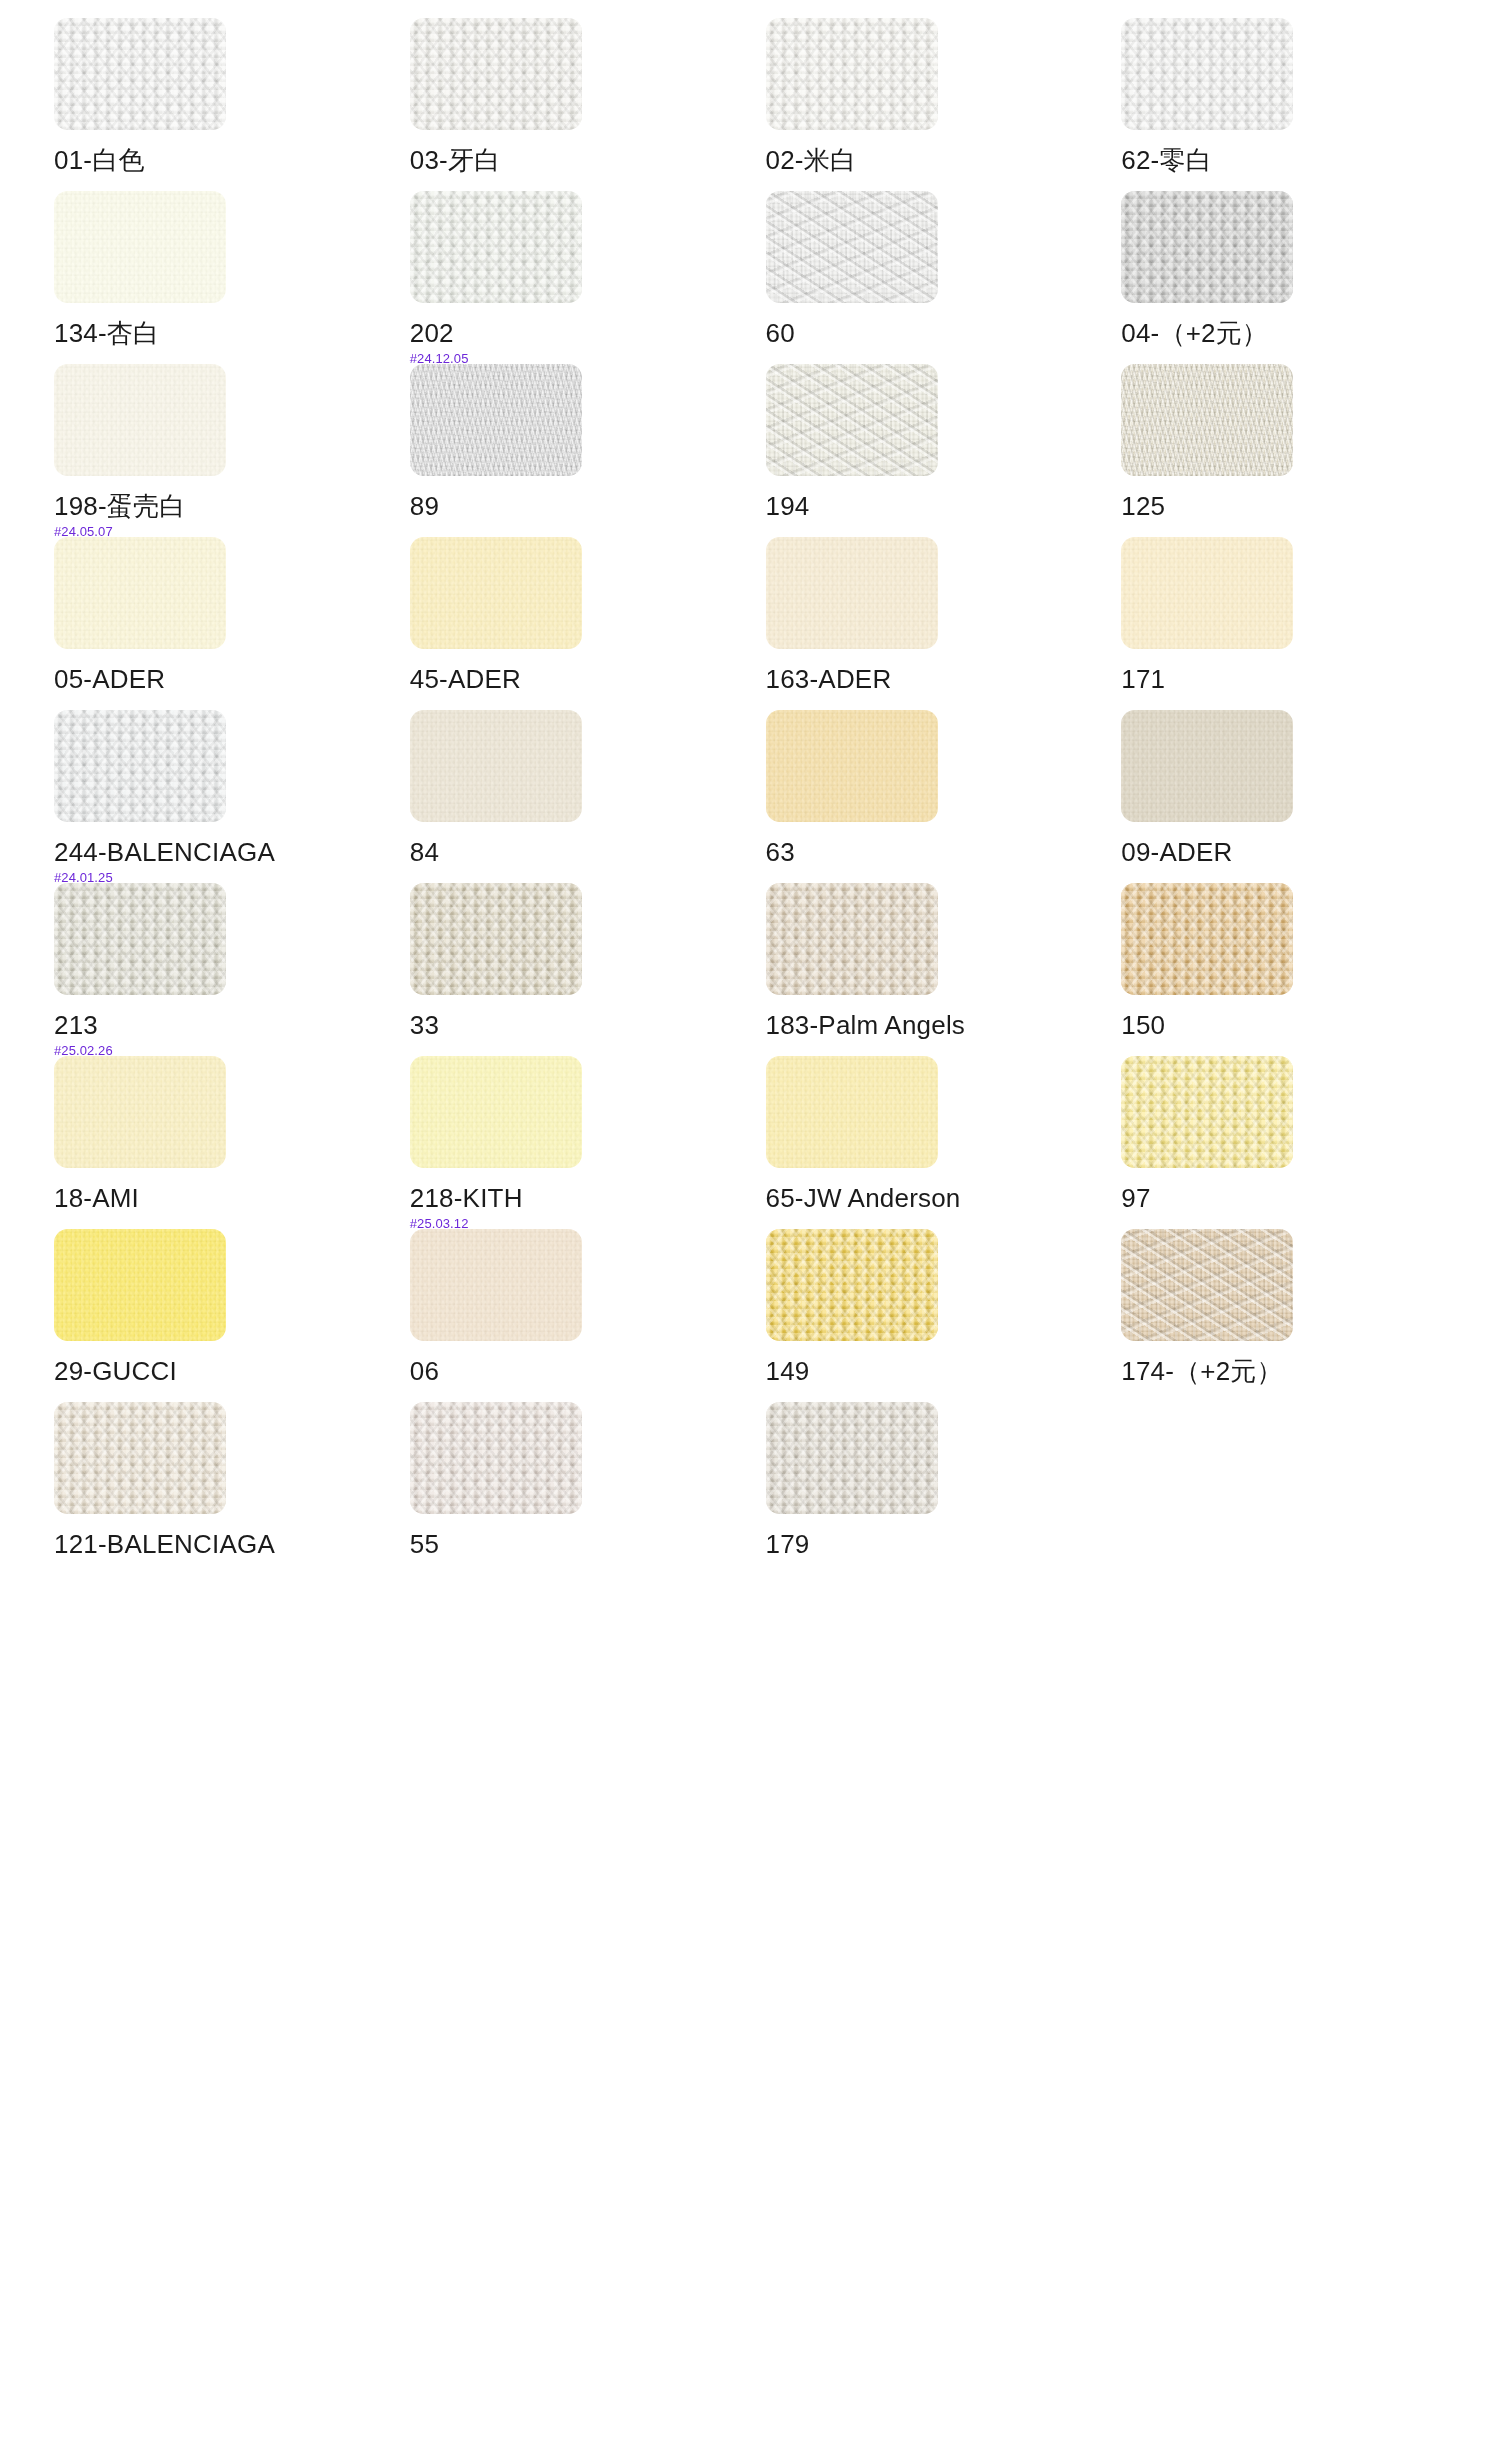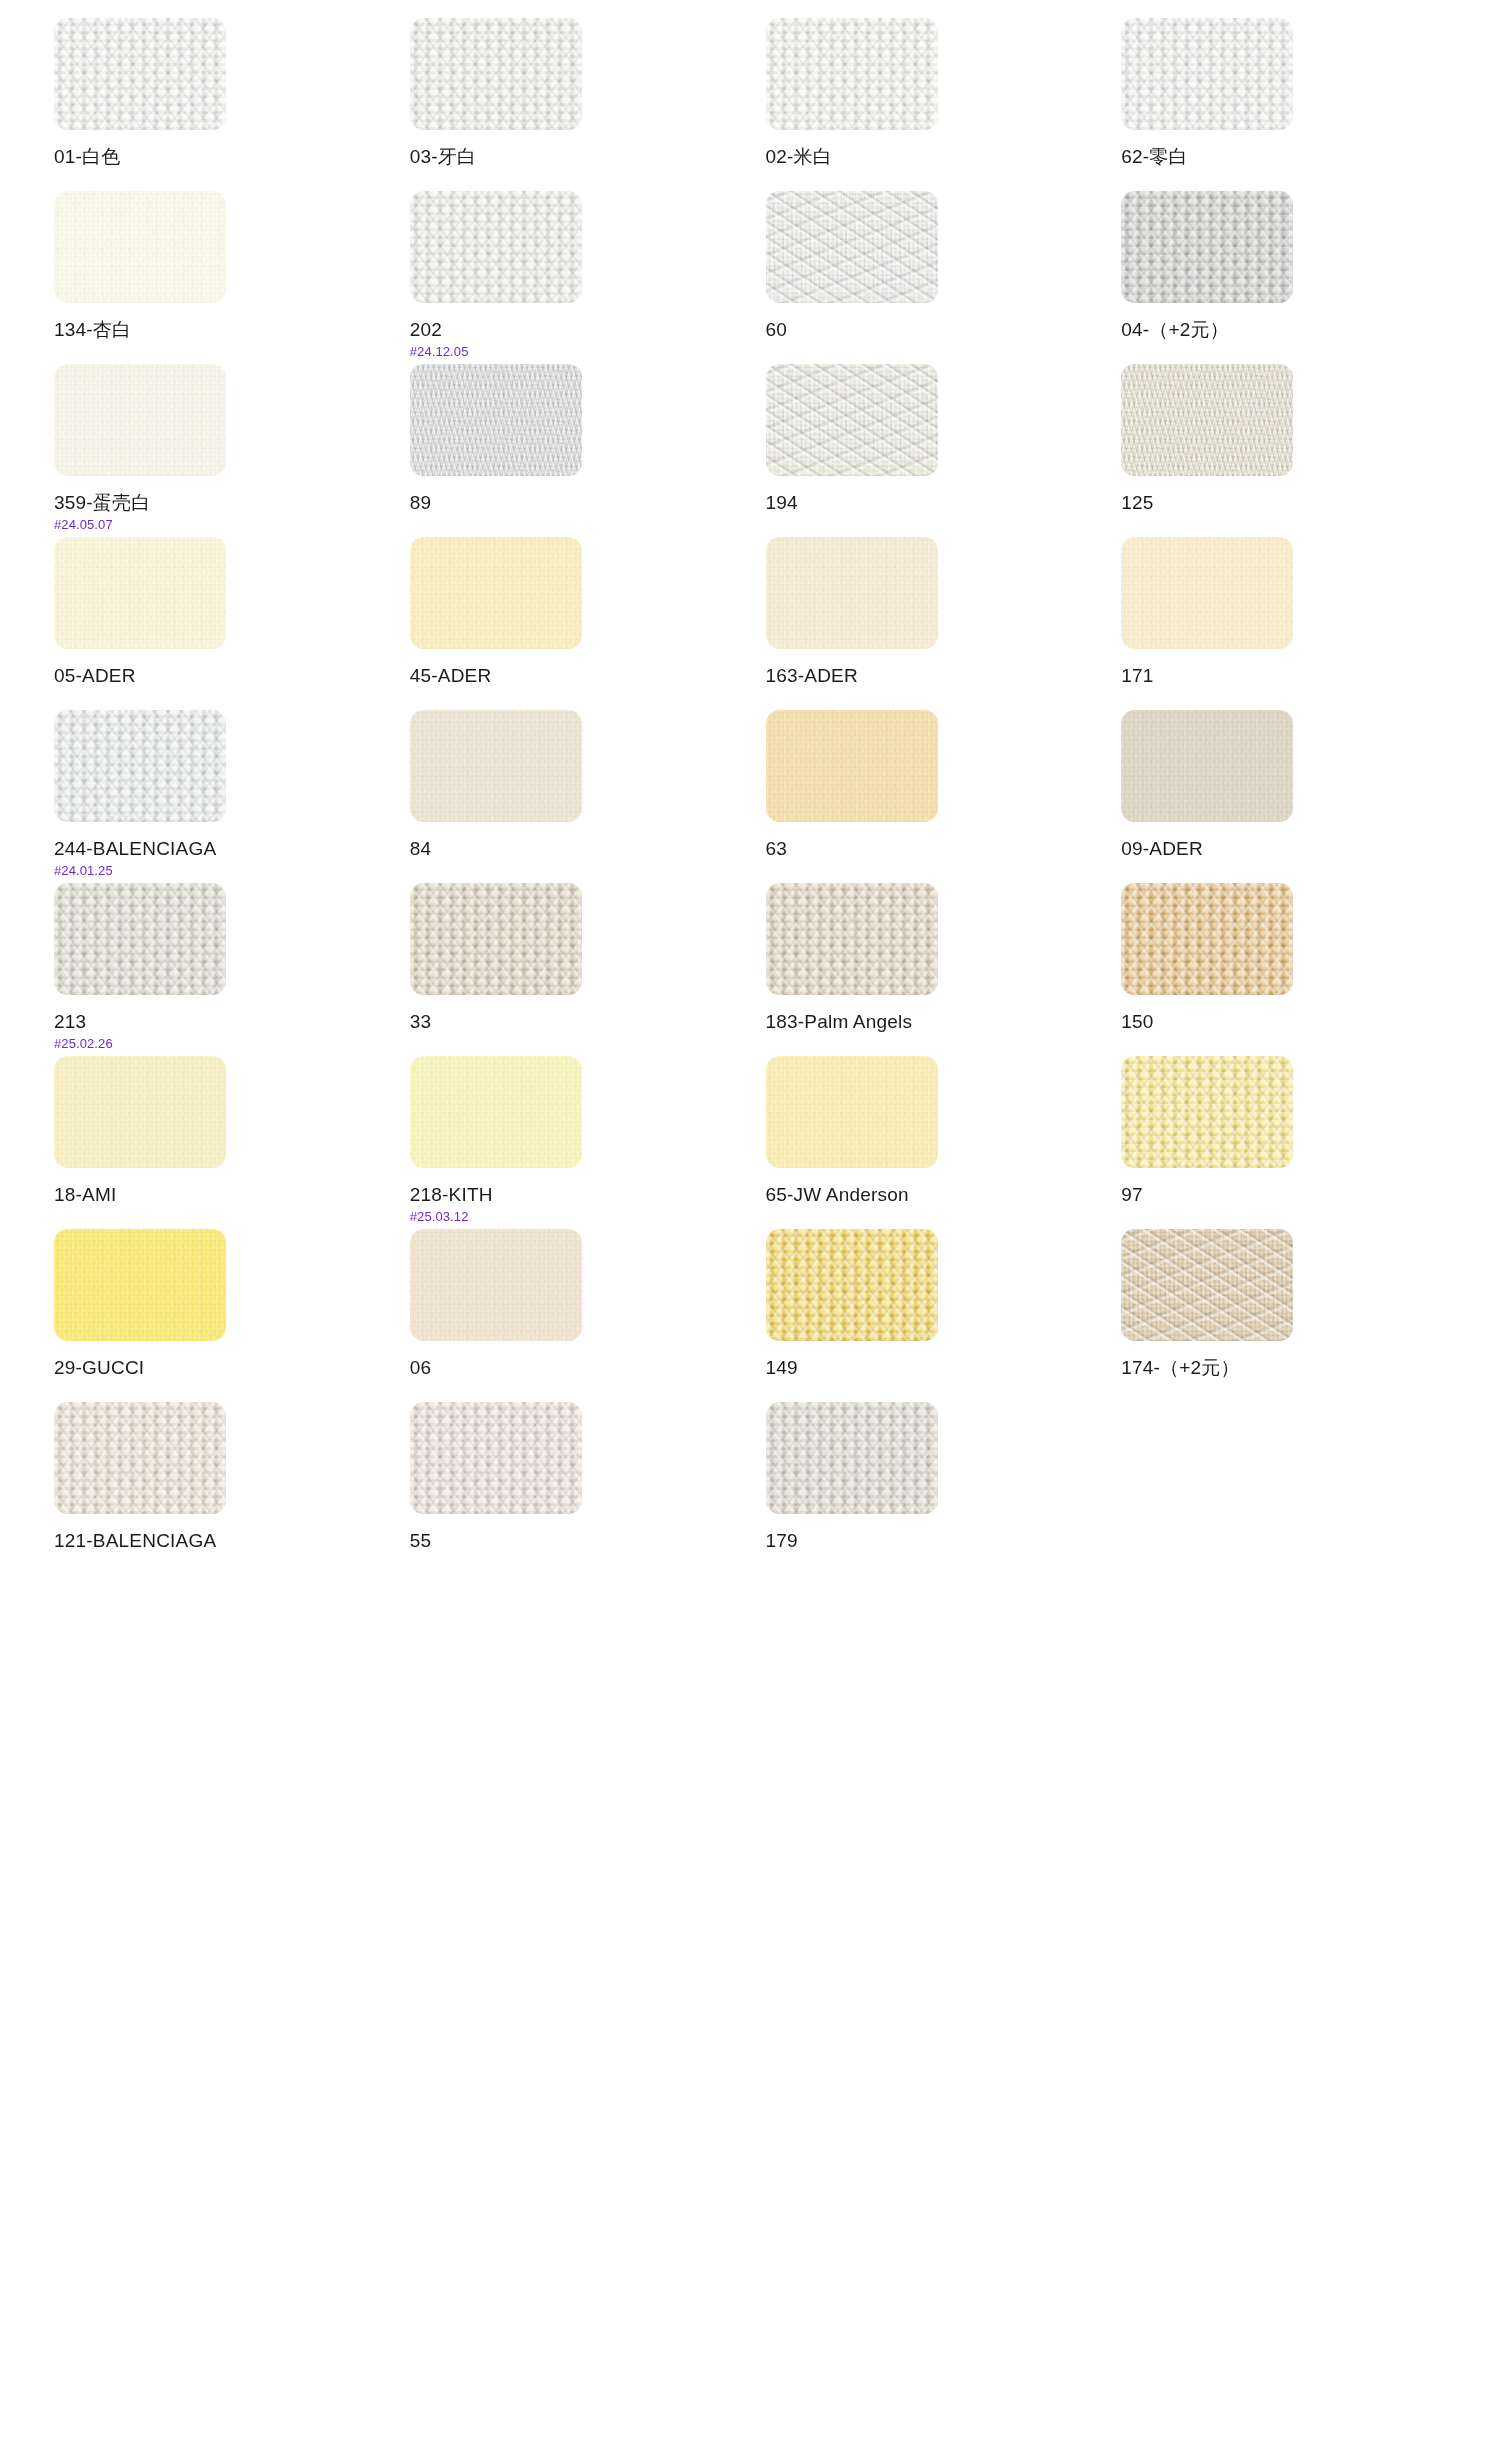--- a/index.html
+++ b/index.html
@@ -172,21 +172,21 @@
   }
   
   .swatch.flat::before { opacity: 0.40; }
   .swatch.flat::after  { opacity: 0.30; }
 
   .label-wrap {
     margin-top: 17px;
     line-height: 1;
   }
   .label {
-    font-size: 19px;
+    font-size: 26px;
     color: #1b1b1b;
     letter-spacing: 0.2px;
     font-weight: 500;
     white-space: nowrap;
   }
   .sublabel {
     margin-top: 6px;
     font-size: 13px;
     color: #6d28d9;
     letter-spacing: 0.1px;
@@ -243,21 +243,21 @@
       </div>
       <div class="cell">
         <div class="swatch chunky" style="background: rgb(197, 197, 195);"></div>
         <div class="label-wrap">
           <div class="label">04-（+2元）</div>
         </div>
       </div>
       <div class="cell">
         <div class="swatch flat" style="background: rgb(248, 245, 232);"></div>
         <div class="label-wrap">
-          <div class="label">359-蛋壳白</div>
+          <div class="label">198-蛋壳白</div>
           <div class="sublabel">#24.05.07</div>
         </div>
       </div>
       <div class="cell">
         <div class="swatch melange" style="background: rgb(220, 220, 220);"></div>
         <div class="label-wrap">
           <div class="label">89</div>
         </div>
       </div>
       <div class="cell">

